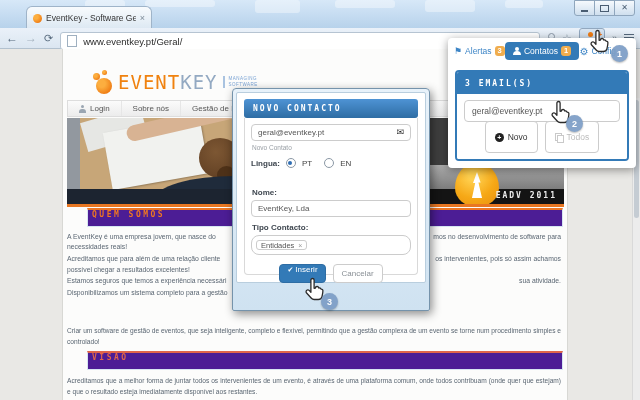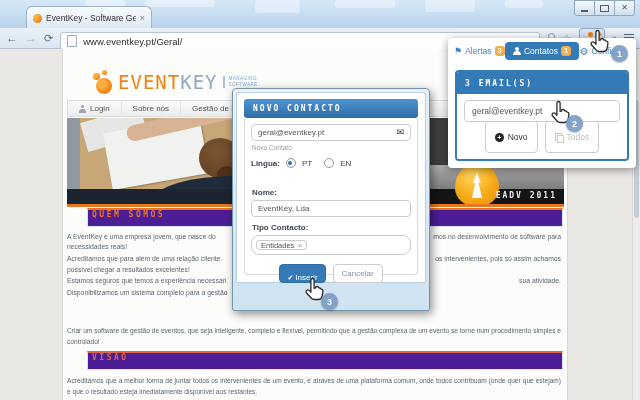--- a/index.html
+++ b/index.html
@@ -165,21 +165,21 @@
   .hint{font-size:6.5px;color:#9aa0a6;margin:3px 0 7px 1px;}
   .lbl{font-size:8px;font-weight:bold;color:#3f4750;margin:0 0 3px 1px;}
   .lingua-row{display:flex;align-items:center;gap:6px;font-size:8px;color:#444;margin:0 0 20px;}
   .radio{width:8px;height:8px;border:1px solid #8b98a5;border-radius:50%;position:relative;background:#fff;}
   .radio.sel::after{content:"";position:absolute;left:1.5px;top:1.5px;width:4px;height:4px;border-radius:50%;background:#2f6db3;}
   .tag-box{height:20px;border:1px solid #ccc;border-radius:8px;padding:4px;display:flex;box-sizing:border-box;margin-bottom:9px;text-align:center;}
   .tag{border:1px solid #ccc;border-radius:3px;padding:0 4px;font-size:7.5px;color:#555;display:flex;align-items:center;gap:4px;background:#fff;}
   .tag-x{color:#999;font-size:7px;line-height:1;}
   .dlg-buttons{display:flex;justify-content:center;gap:7px;}
   .btn-primary{background:#337ab7;color:#fff;border:1px solid #2e6da4;border-radius:4px;height:19px;
-    padding:0 7px;font-size:8px;display:flex;align-items:flex-end;gap:2px;box-sizing:border-box;}
+    padding:0 7px;font-size:8px;display:flex;align-items:flex-start;gap:2px;box-sizing:border-box;}
   .check::before{content:"✔";font-size:7px;}
   .btn-default{background:#fff;color:#8a9096;border:1px solid #ccc;border-radius:4px;height:19px;
     padding:0 8px;font-size:8px;display:flex;align-items:center;box-sizing:border-box;}
   .mb6{margin-bottom:6px;}
 
   
   .cursor{position:absolute;z-index:60;width:20px;height:24px;}
   .step{position:absolute;z-index:61;width:17px;height:17px;border-radius:50%;background:#7d9ec6;opacity:.93;
     color:#fff;font-size:9px;font-weight:bold;display:flex;align-items:center;justify-content:center;
     box-shadow:0 1px 2px rgba(0,0,0,.3);}

